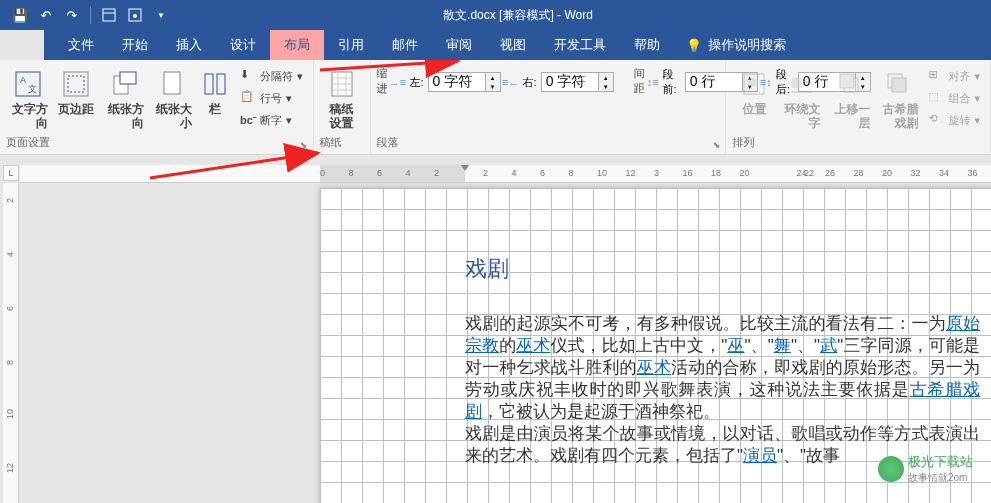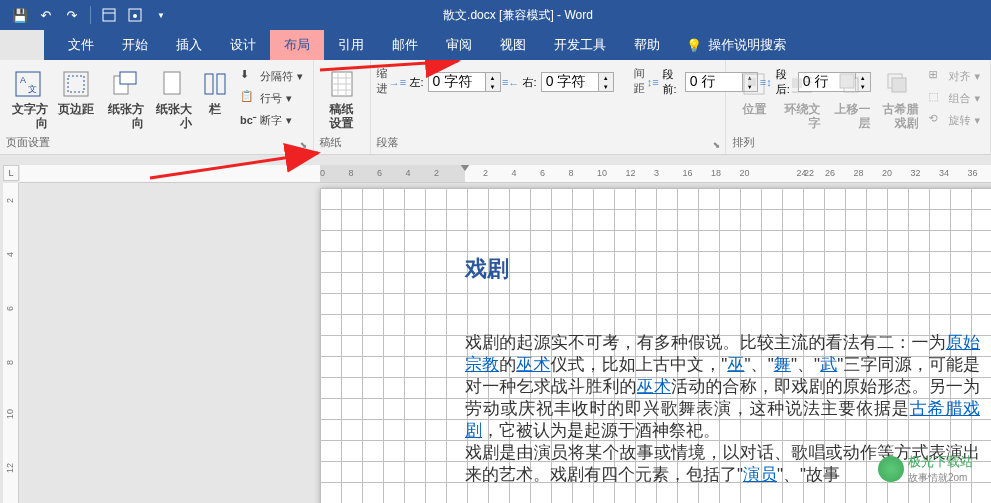--- a/index.html
+++ b/index.html
@@ -39,21 +39,21 @@
 .ruler-h-inner { position: relative; height: 100%; width: 100%; }
 .rh-tick { position: absolute; top: 3px; font-size: 9px; color: #777; }
 .rh-dark { position: absolute; top: 0; height: 18px; background: #dcdcdc; }
 .rh-margin-marker { position: absolute; top: -1px; width: 0; height: 0; border-left: 5px solid transparent; border-right: 5px solid transparent; border-top: 7px solid #888; }
 .ruler-v { position: absolute; left: 3px; top: 183px; width: 16px; bottom: 0; background: #f9f9f9; border-right: 1px solid #ccc; }
 .rv-tick { position: absolute; left: 2px; font-size: 9px; color: #777; transform: rotate(-90deg); transform-origin: left top; }
 .doc-area { position: absolute; left: 20px; top: 183px; right: 0; bottom: 0; background: #e6e6e6; overflow: hidden; }
 .page { position: absolute; left: 300px; top: 5px; width: 680px; height: 800px; background: white; box-shadow: 0 0 6px rgba(0,0,0,0.25); }
 .grid-overlay { position: absolute; inset: 0; background-image: linear-gradient(to right, #bfbfbf 1px, transparent 1px), linear-gradient(to bottom, #bfbfbf 1px, transparent 1px); background-size: 21px 21px; }
 .doc-text { position: absolute; left: 145px; top: 70px; width: 515px; font-family: SimSun, serif; font-size: 17px; line-height: 22px; color: #333; }
-.doc-title { color: #2b579a; font-size: 22px; font-weight: bold; margin-bottom: 52px; }
+.doc-title { color: #2b579a; font-size: 22px; font-weight: normal; margin-bottom: 33px; }
 .doc-body { text-align: justify; }
 .link { color: #0563c1; text-decoration: underline; }
 .arrow-annotation { position: absolute; left: 140px; top: 60px; width: 330px; height: 130px; pointer-events: none; z-index: 100; }
 .watermark { position: absolute; right: 18px; bottom: 18px; font-size: 13px; color: #3fa85a; z-index: 50; display: flex; align-items: center; gap: 4px; }
 .watermark .wm-icon { width: 26px; height: 26px; border-radius: 50%; background: radial-gradient(circle, #5fc97a 0%, #3fa85a 100%); }
 </style>
 </head>
 <body>
 
 <div class="titlebar">

